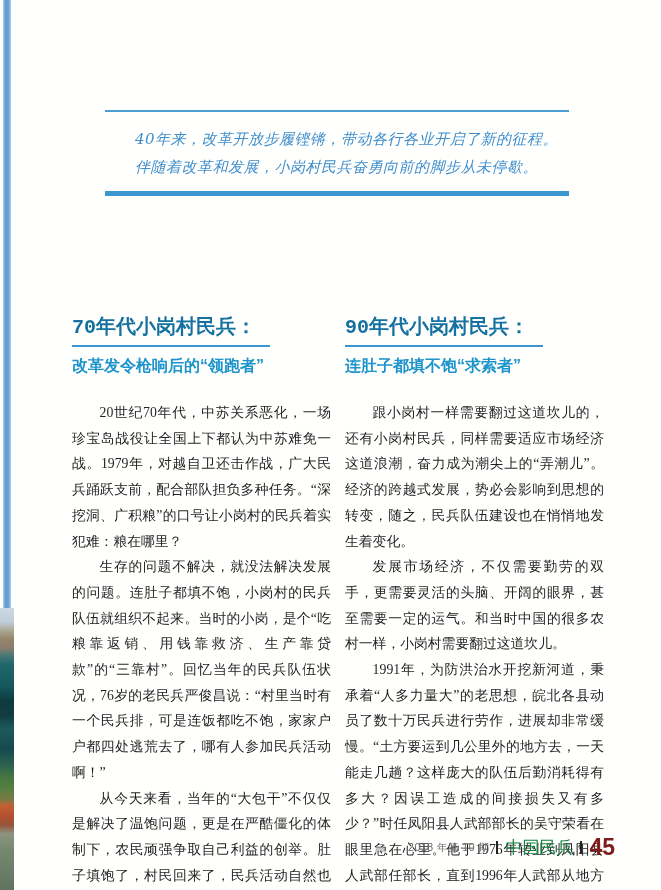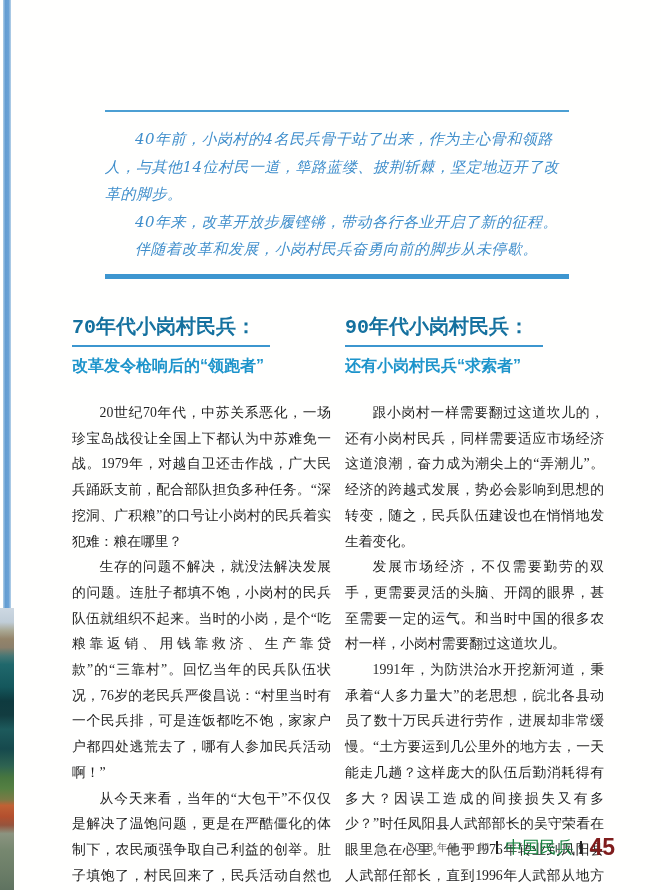--- a/index.html
+++ b/index.html
@@ -103,39 +103,38 @@
     font-family: "Liberation Sans", "DejaVu Sans", sans-serif;
   }
 </style>
 </head>
 <body>
 
 <div class="edge-bar"></div>
 <div class="photo-strip"></div>
 
 <div class="quote-box">
-  <p>40年前，小岗村的4名民兵骨干站了出来，作为主心骨和领路人，与其他14位村民一道，筚路蓝缕、披荆斩棘，坚定地迈开了改革的脚步。</p>
   <p>40年来，改革开放步履铿锵，带动各行各业开启了新的征程。</p>
   <p>伴随着改革和发展，小岗村民兵奋勇向前的脚步从未停歇。</p>
 </div>
 
 <div class="col col-left">
   <h2 class="era-title">70年代小岗村民兵：</h2>
   <h3 class="sub-title">改革发令枪响后的“领跑者”</h3>
   <div class="body-text">
     <p>20世纪70年代，中苏关系恶化，一场珍宝岛战役让全国上下都认为中苏难免一战。1979年，对越自卫还击作战，广大民兵踊跃支前，配合部队担负多种任务。“深挖洞、广积粮”的口号让小岗村的民兵着实犯难：粮在哪里？</p>
     <p>生存的问题不解决，就没法解决发展的问题。连肚子都填不饱，小岗村的民兵队伍就组织不起来。当时的小岗，是个“吃粮靠返销、用钱靠救济、生产靠贷款”的“三靠村”。回忆当年的民兵队伍状况，76岁的老民兵严俊昌说：“村里当时有一个民兵排，可是连饭都吃不饱，家家户户都四处逃荒去了，哪有人参加民兵活动啊！”</p>
     <p>从今天来看，当年的“大包干”不仅仅是解决了温饱问题，更是在严酷僵化的体制下，农民顽强争取自己利益的创举。肚子填饱了，村民回来了，民兵活动自然也就开展起来了。</p>
 
   </div>
 </div>
 
 <div class="col col-right">
   <h2 class="era-title">90年代小岗村民兵：</h2>
-  <h3 class="sub-title">还有小岗村民兵“求索者”</h3>
+  <h3 class="sub-title">连肚子都填不饱“求索者”</h3>
   <div class="body-text">
     <p>跟小岗村一样需要翻过这道坎儿的，还有小岗村民兵，同样需要适应市场经济这道浪潮，奋力成为潮尖上的“弄潮儿”。经济的跨越式发展，势必会影响到思想的转变，随之，民兵队伍建设也在悄悄地发生着变化。</p>
     <p>发展市场经济，不仅需要勤劳的双手，更需要灵活的头脑、开阔的眼界，甚至需要一定的运气。和当时中国的很多农村一样，小岗村需要翻过这道坎儿。</p>
     <p>1991年，为防洪治水开挖新河道，秉承着“人多力量大”的老思想，皖北各县动员了数十万民兵进行劳作，进展却非常缓慢。“土方要运到几公里外的地方去，一天能走几趟？这样庞大的队伍后勤消耗得有多大？因误工造成的间接损失又有多少？”时任凤阳县人武部部长的吴守荣看在眼里急在心里。他于1976年转业到凤阳县人武部任部长，直到1996年人武部从地方转隶到部队之后才卸任，是经历了百万大裁军和大包干洗礼的一代，所以格外关注改革动向。最终，这个工程通过社会招标才得到了解决。</p>
 
   </div>
 </div>
 
 <div class="footer">
   <span class="issue">2018 年第 10 期</span>

